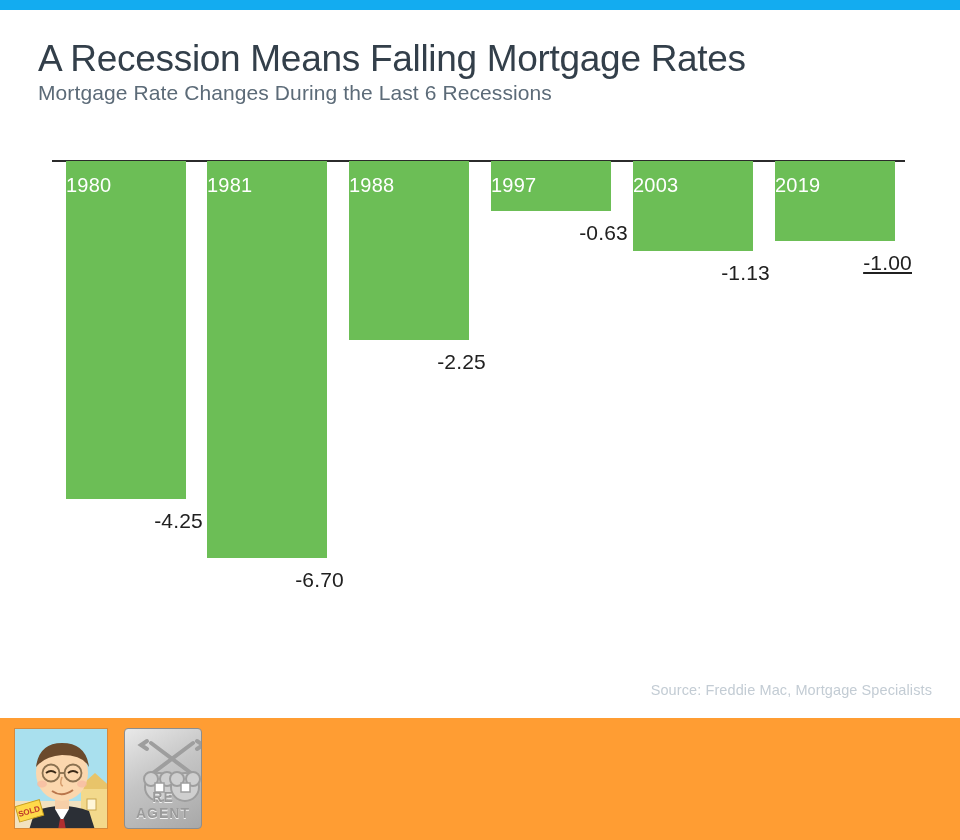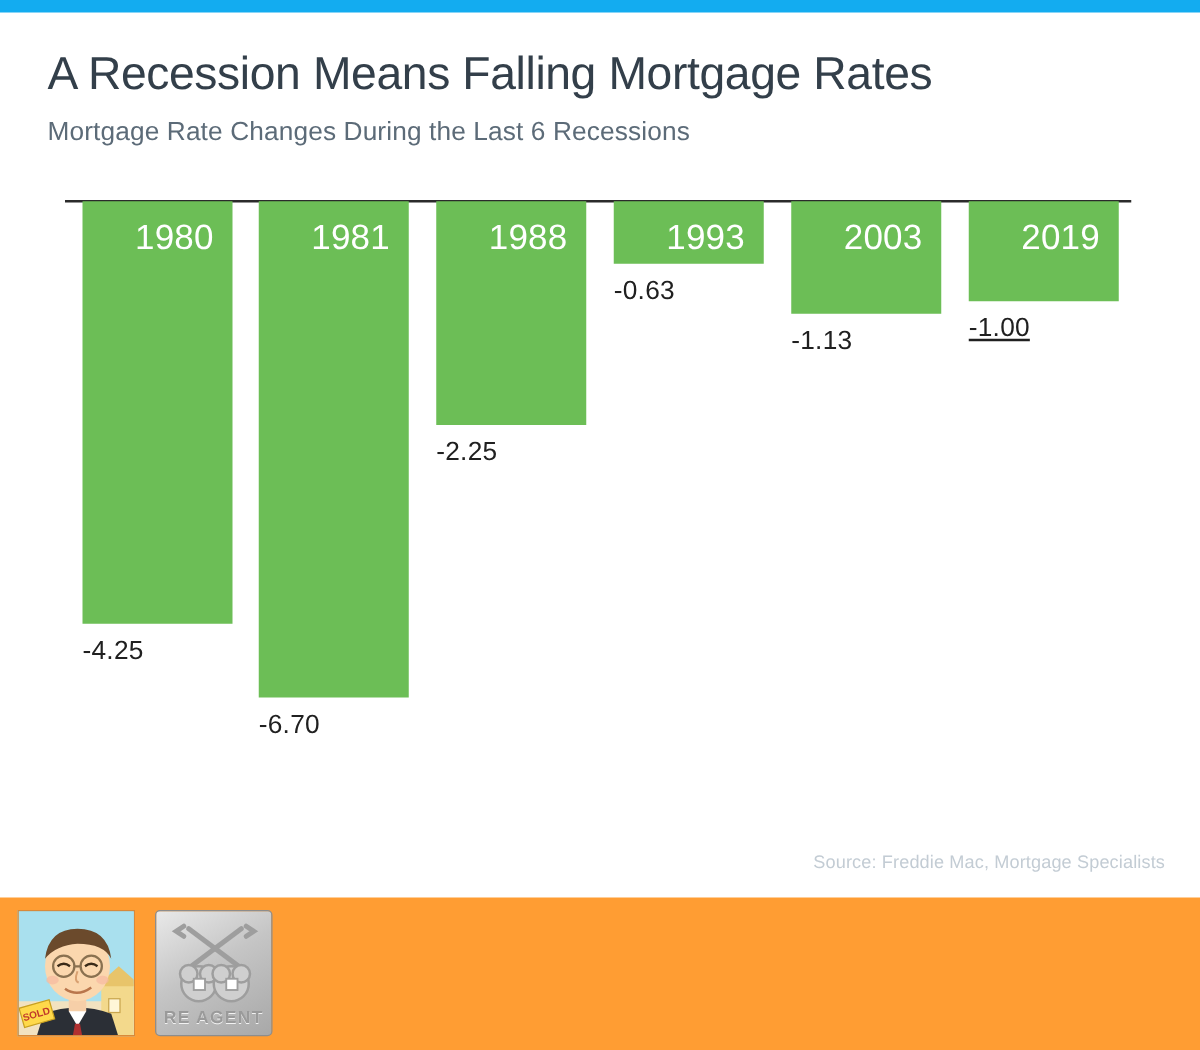--- a/index.html
+++ b/index.html
@@ -18,21 +18,20 @@
     background:#13acf0;
   }
 
   
   .header { position:absolute; left:38px; top:38px; width:900px; }
   .title {
     font-size:37px; font-weight:normal; color:#333f4a;
     letter-spacing:-0.3px; line-height:1.15; white-space:nowrap;
   }
   .subtitle {
-    margin-top:13px;
     font-size:21px; color:#5c6b78; font-weight:normal;
     letter-spacing:0.1px; white-space:nowrap;
   }
 
   
   .chart {
     position:absolute; left:0; top:0;
     width:960px; height:720px;
   }
   .axis-line {
@@ -40,26 +39,26 @@
     width:853px; height:2px; background:#2b2b2b;
   }
   .bar-group { position:absolute; top:161px; }
   .bar {
     position:absolute; top:0; left:0;
     width:100%;
     background:#6cbe56;
   }
   .bar-year {
     position:absolute; left:0; top:13px;
-    width:100%; text-align:center;
-    color:#ffffff; font-size:28px; letter-spacing:0.2px;padding-left:27px;
+    width:100%; 
+    color:#ffffff; font-size:20px; letter-spacing:0.2px;
   }
   .bar-value {
-    position:absolute; left:0;
-    width:100%; text-align:left;
+    position:absolute; left:17px;
+    width:100%; text-align:right;
     color:#202020; font-size:21px; letter-spacing:0.2px;
   }
 
   
   .source {
     position:absolute; right:28px; top:682px;
     font-size:14.5px; color:#c3ccd4; letter-spacing:0.1px;margin-left:23px;
   }
 
   
@@ -69,21 +68,21 @@
     background:#ff9d33;
   }
   .logo-portrait {
     position:absolute; left:14px; top:10px;
     width:94px; height:101px;
     border:1px solid #d8893a;
     overflow:hidden; background:#9fdcea;
   }
   .logo-reagent {
     position:absolute; left:124px; top:10px;
-    width:94px; height:101px;
+    width:78px; height:101px;
     border:1px solid #8d8d8d; border-radius:4px;
     background:linear-gradient(150deg,#e9e9e9 0%,#c5c5c5 45%,#a8a8a8 100%);
     overflow:hidden;
   }
   .reagent-word {
     position:absolute; left:0; bottom:7px; width:100%;
     text-align:center; font-size:14px; font-weight:bold;
     color:#9a9a9a; letter-spacing:1px;
     text-shadow:0 1px 0 #f2f2f2;
   }
@@ -114,21 +113,21 @@
   </div>
 
   <div class="bar-group" style="left:349px; width:120px;">
     <div class="bar" style="height:179px;"></div>
     <div class="bar-year">1988</div>
     <div class="bar-value" style="top:189px;">-2.25</div>
   </div>
 
   <div class="bar-group" style="left:491px; width:120px;">
     <div class="bar" style="height:50px;"></div>
-    <div class="bar-year">1993</div>
+    <div class="bar-year">1997</div>
     <div class="bar-value" style="top:60px;">-0.63</div>
   </div>
 
   <div class="bar-group" style="left:633px; width:120px;">
     <div class="bar" style="height:90px;"></div>
     <div class="bar-year">2003</div>
     <div class="bar-value" style="top:100px;">-1.13</div>
   </div>
 
   <div class="bar-group" style="left:775px; width:120px;">

